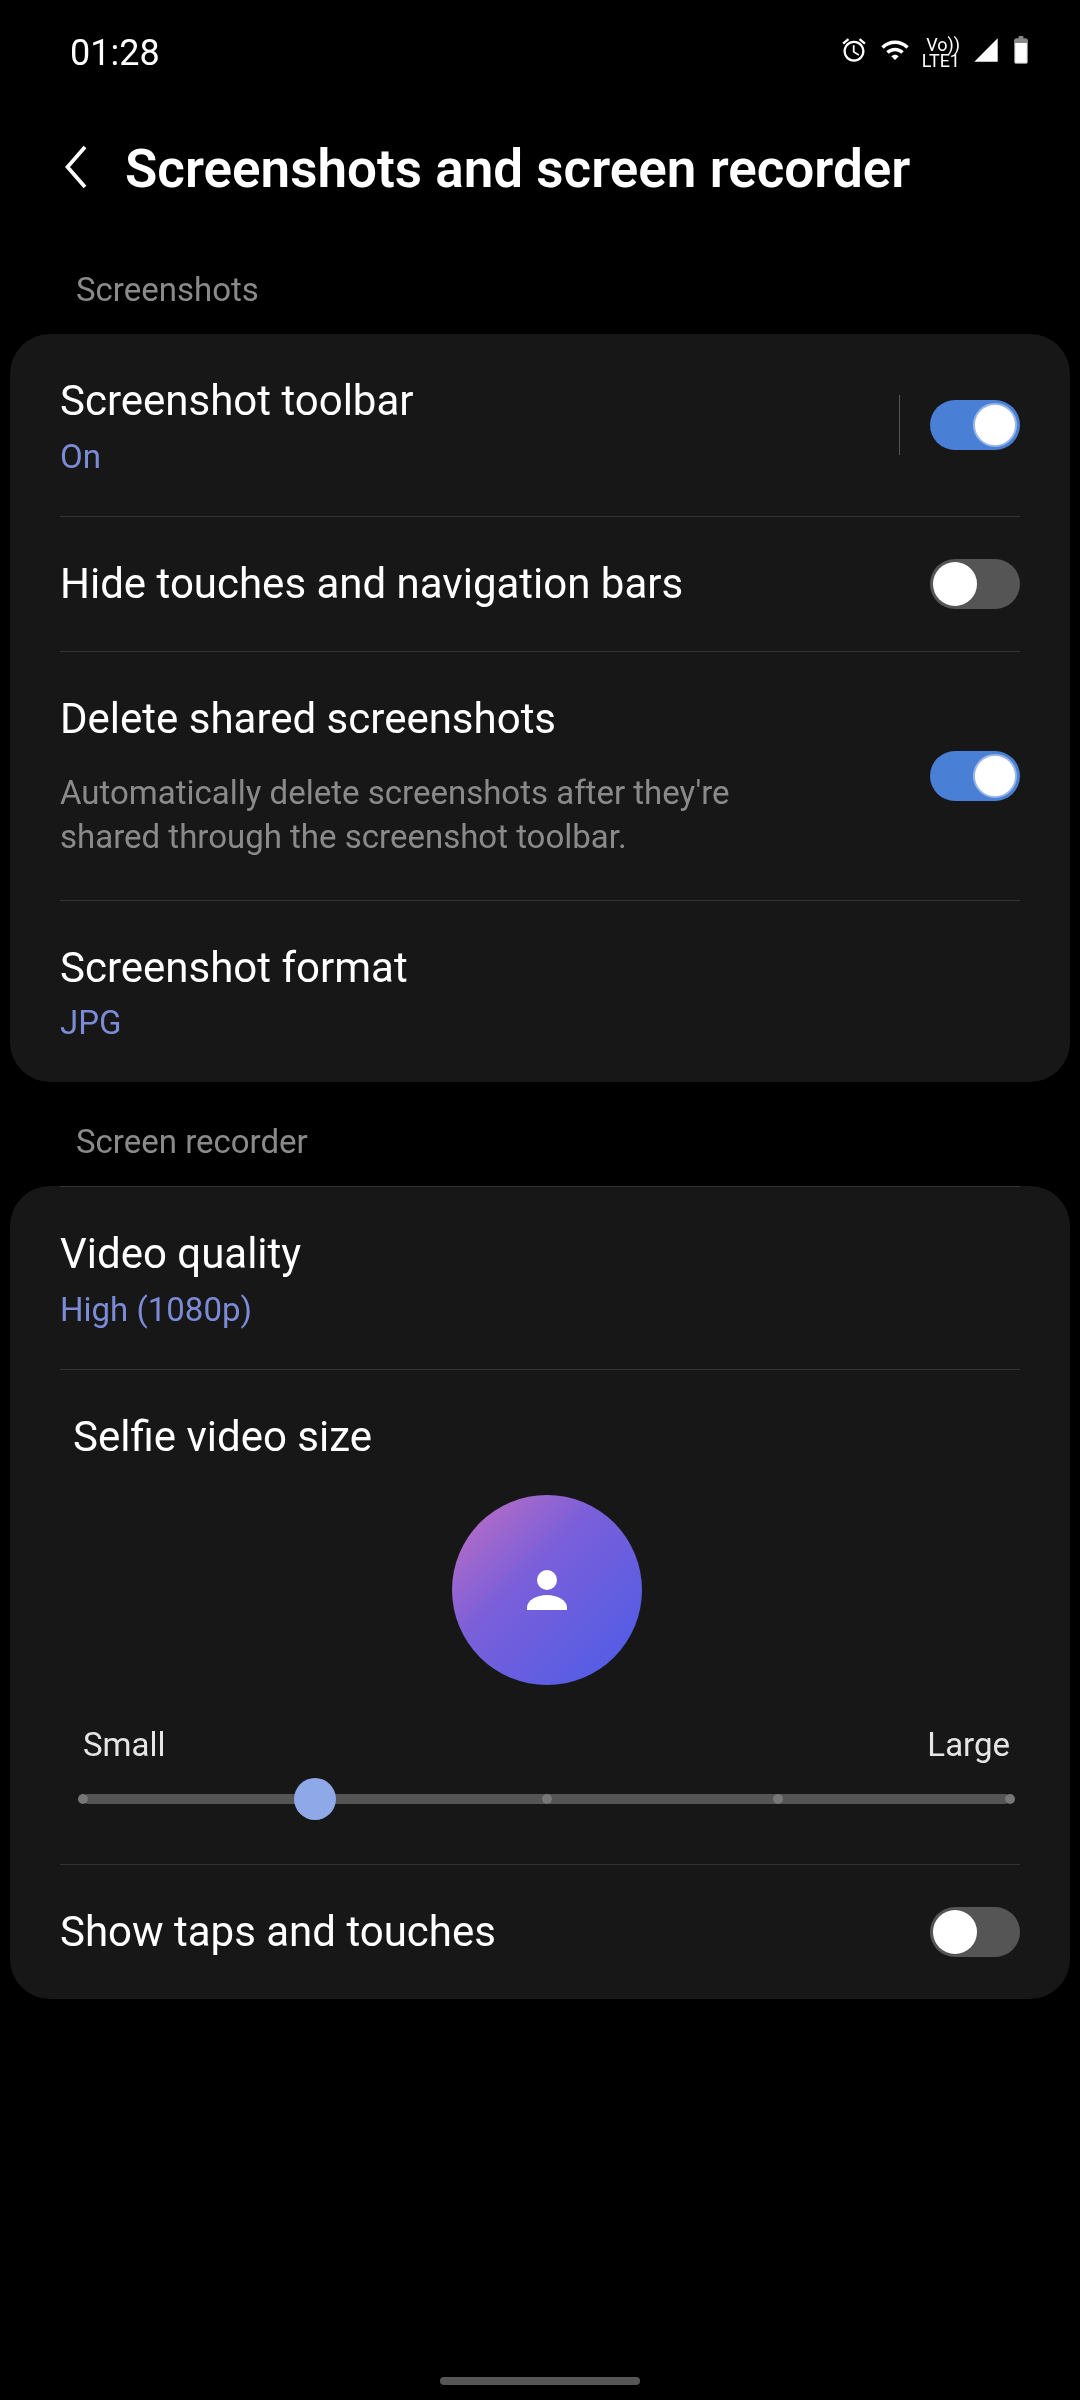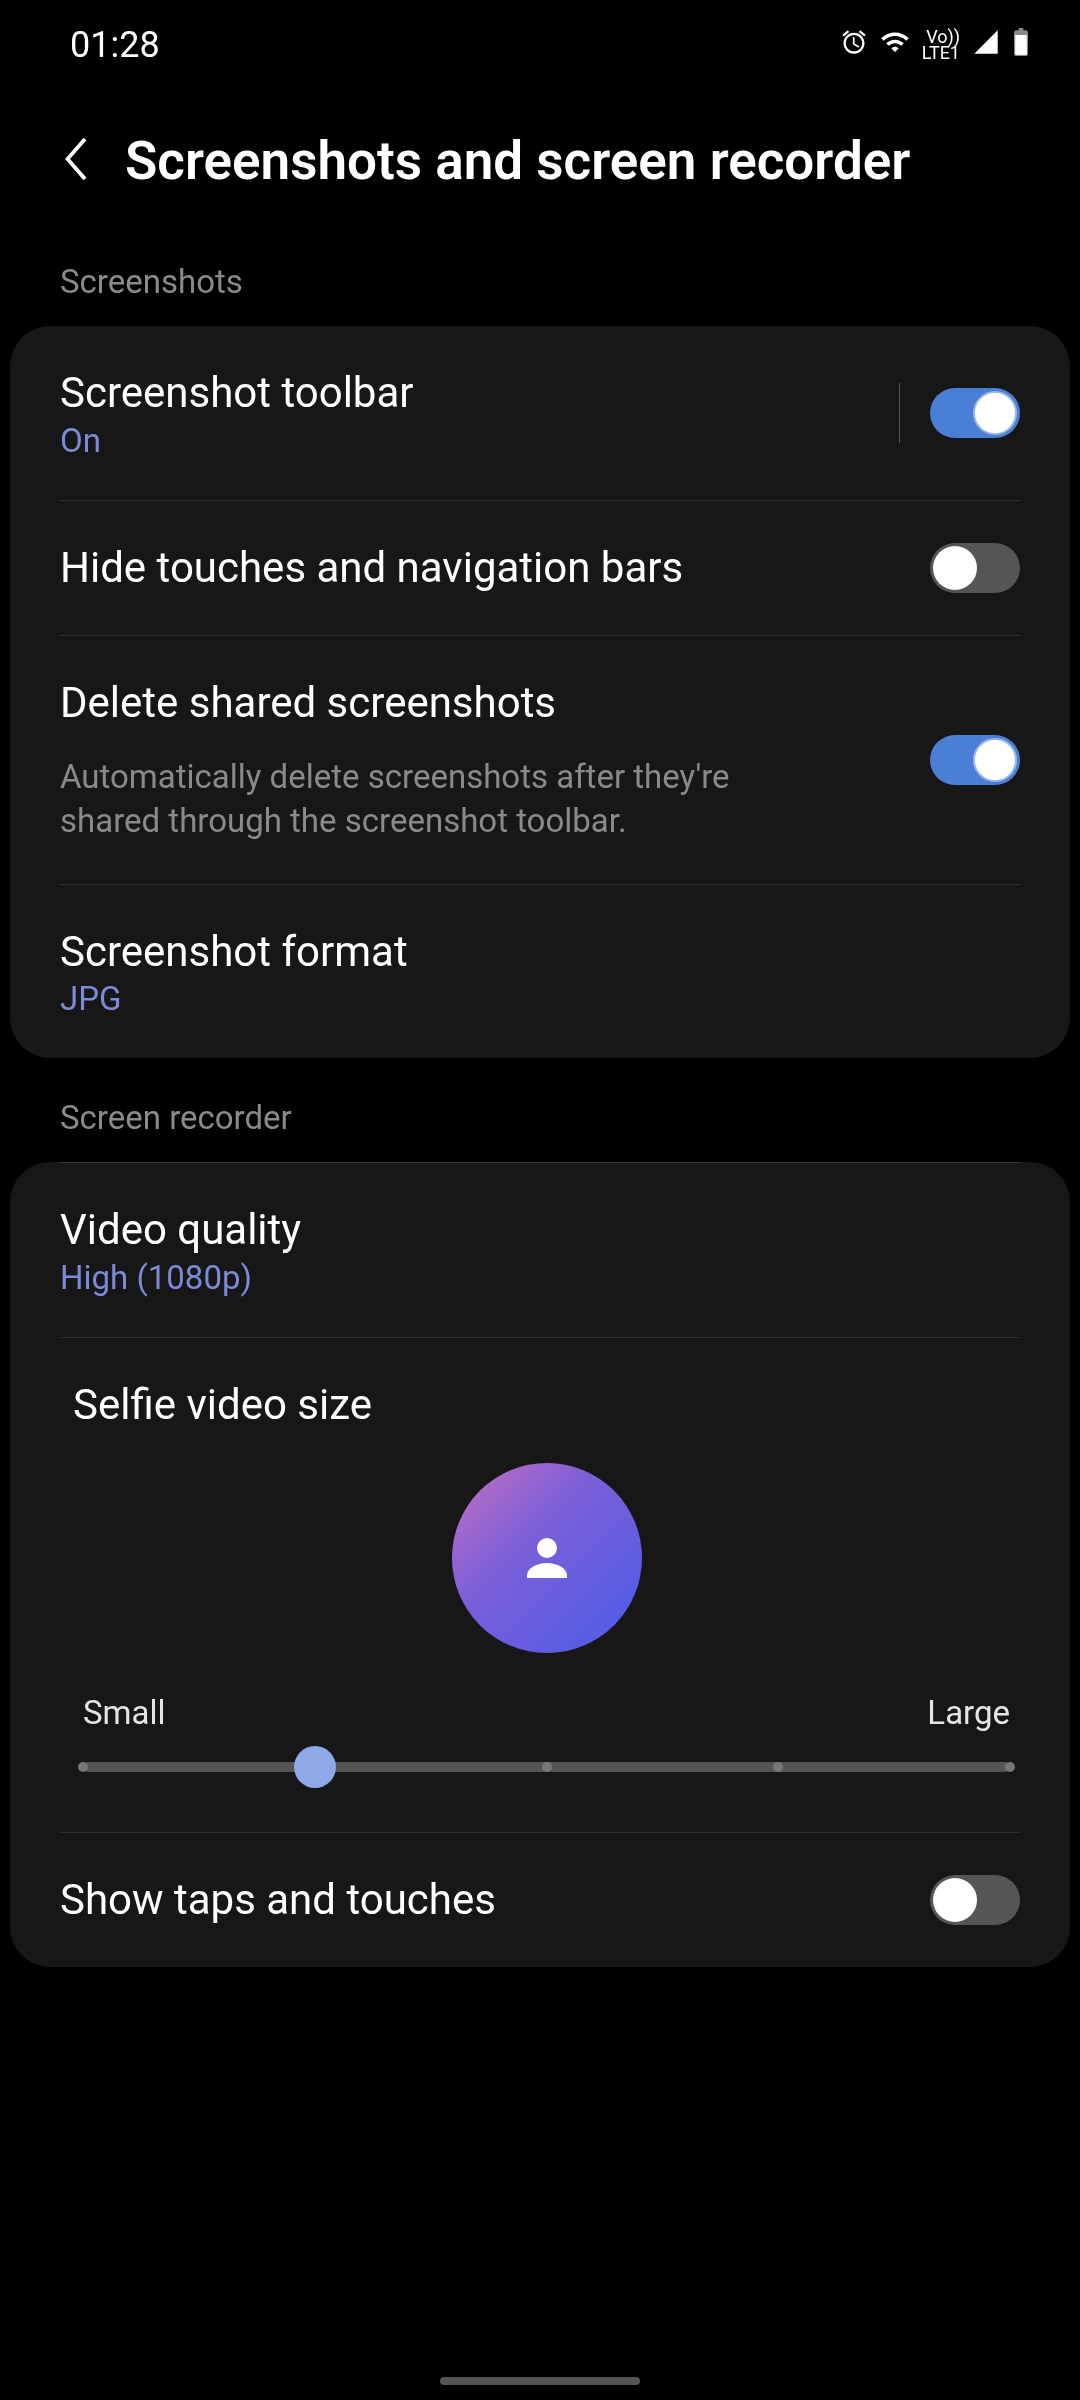--- a/index.html
+++ b/index.html
@@ -14,20 +14,21 @@
     font-family: -apple-system, BlinkMacSystemFont, "Segoe UI", Roboto, sans-serif;
     color: #ffffff;
     overflow: hidden;
   }
   .status-bar {
     height: 90px;
     display: flex;
     justify-content: space-between;
     align-items: center;
     padding: 0 50px 0 70px;
+    margin-top: 8px;
   }
   .status-time {
     font-size: 36px;
     font-weight: 400;
   }
   .status-icons {
     display: flex;
     align-items: center;
     gap: 12px;
   }
@@ -46,20 +47,21 @@
     height: 50px;
   }
   .page-title {
     font-size: 53px;
     font-weight: 600;
   }
   .section-label {
     font-size: 33px;
     color: #8a8a8a;
     padding: 20px 60px 25px 60px;
+    margin-left: 16px;
   }
   .card {
     background: #171717;
     border-radius: 40px;
     margin: 0 10px;
   }
   .row {
     display: flex;
     justify-content: space-between;
     align-items: center;
@@ -71,21 +73,21 @@
   }
   .row-title {
     font-size: 42px;
     font-weight: 400;
     color: #ffffff;
     line-height: 1.3;
   }
   .row-subtitle {
     font-size: 33px;
     color: #7b8bd6;
-    margin-top: 0;
+    margin-top: 8px;
   }
   .row-desc {
     font-size: 33px;
     color: #8a8a8a;
     margin-top: 24px;
     line-height: 1.35;
     max-width: 760px;
   }
   .divider {
     height: 1px;

